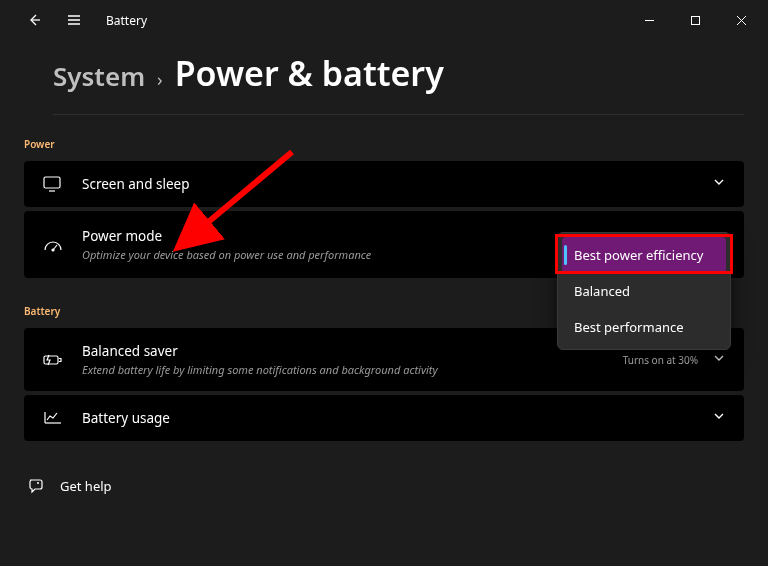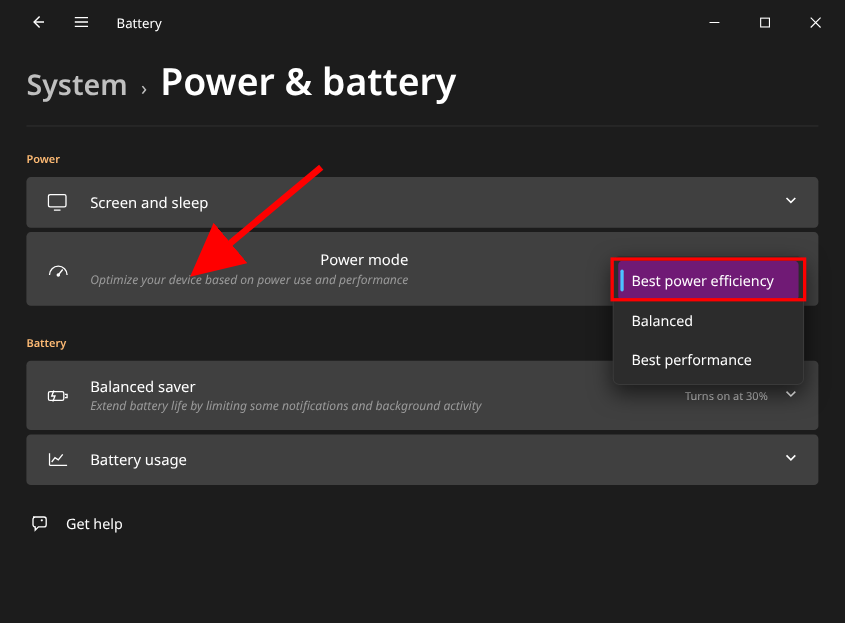--- a/index.html
+++ b/index.html
@@ -25,30 +25,31 @@
     color: #ffffff;
   }
   .tb-title { margin-left: 10px; font-size: 12px; color: #ffffff; }
   .tb-right { margin-left: auto; display: flex; }
   .win-btn { width: 46px; height: 40px; display:flex; align-items:center; justify-content:center; color:#fff;}
   .content { padding: 0 24px; }
   .breadcrumb {
     display: flex; align-items: baseline; gap: 12px;
     padding: 10px 0 18px 0;
     border-bottom: 1px solid #2e2e2e;
+    margin-left: 29px;
   }
   .bc-parent { font-size: 26px; font-weight: 600; color: #bfbfbf; }
   .bc-sep { font-size: 18px; color: #bfbfbf; }
   .bc-current { font-size: 34px; font-weight: 600; color: #ffffff; }
   .section-header {
     font-size: 10px; font-weight: 600; color: #fdba74;
     margin-top: 22px; margin-bottom: 10px;
   }
   .row {
-    background: #404040;
+    background: #000000;
     border-radius: 4px;
     display: flex;
     align-items: center;
     padding: 14px 18px;
     margin-bottom: 4px;
     position: relative;
   }
   .row .icon { width: 22px; display:flex; align-items:center; justify-content:center; margin-right: 18px; color:#fff;}
   .row .txt { display:flex; flex-direction:column; }
   .row .title { font-size: 13.5px; color:#fff; }
@@ -93,21 +94,21 @@
     z-index: 20;
     pointer-events:none;
   }
   .arrow {
     position:absolute;
     z-index:20;
     pointer-events:none;
   }
   .help-row {
     display:flex; align-items:center; gap:14px;
-    margin-top: 26px;
+    margin-top: 36px;
     padding-left: 2px;
   }
   .help-row .icon { width:20px; display:flex; align-items:center; justify-content:center;}
 </style>
 </head>
 <body>
 
 <div class="titlebar">
   <div class="tb-left">
     <div class="tb-btn">
@@ -163,21 +164,21 @@
       <div class="title">Screen and sleep</div>
     </div>
     <div class="spacer"></div>
     <div class="chev">
       <svg width="14" height="14" viewBox="0 0 14 14" fill="none" stroke="#fff" stroke-width="1.4">
           <path d="M3 5l4 4 4-4"></path>
         </svg>
     </div>
   </div>
 
-  <div class="row" style="padding-top:16px;padding-bottom:16px;text-align:right;">
+  <div class="row" style="padding-top:16px;padding-bottom:16px;">
     <div class="icon">
       <svg width="20" height="16" viewBox="0 0 20 16" fill="none" stroke="#fff" stroke-width="1.2">
           <path d="M2 13a8 8 0 0 1 16 0"></path>
           <path d="M10 13l4-5"></path>
           <circle cx="10" cy="13" r="1" fill="#fff"></circle>
         </svg>
     </div>
     <div class="txt">
       <div class="title">Power mode</div>
       <div class="sub">Optimize your device based on power use and performance</div>

